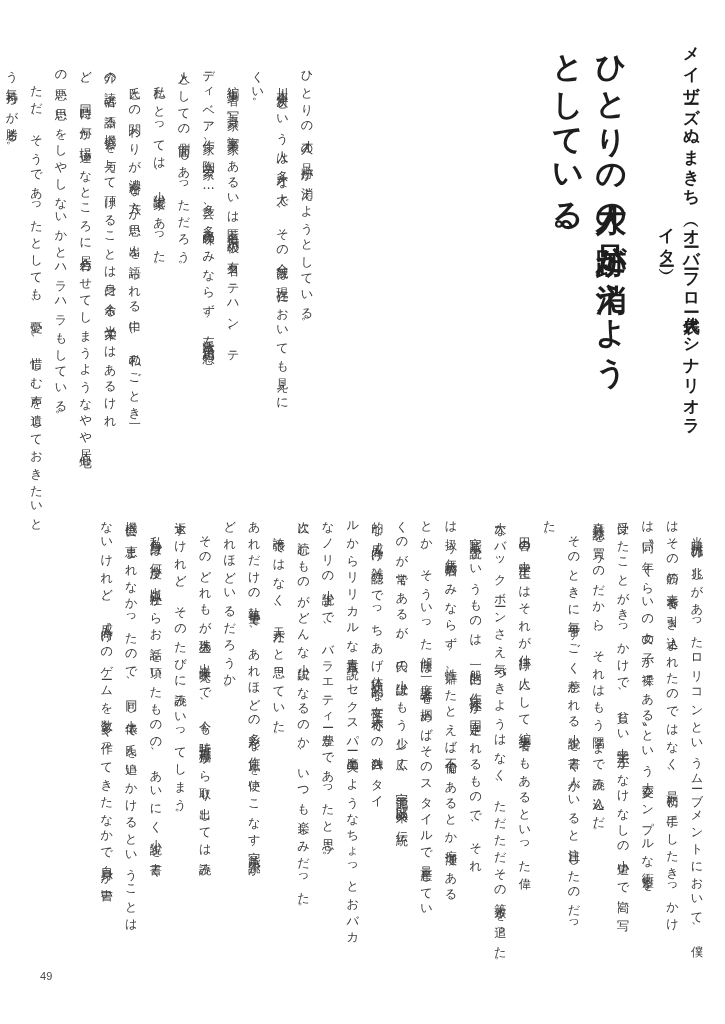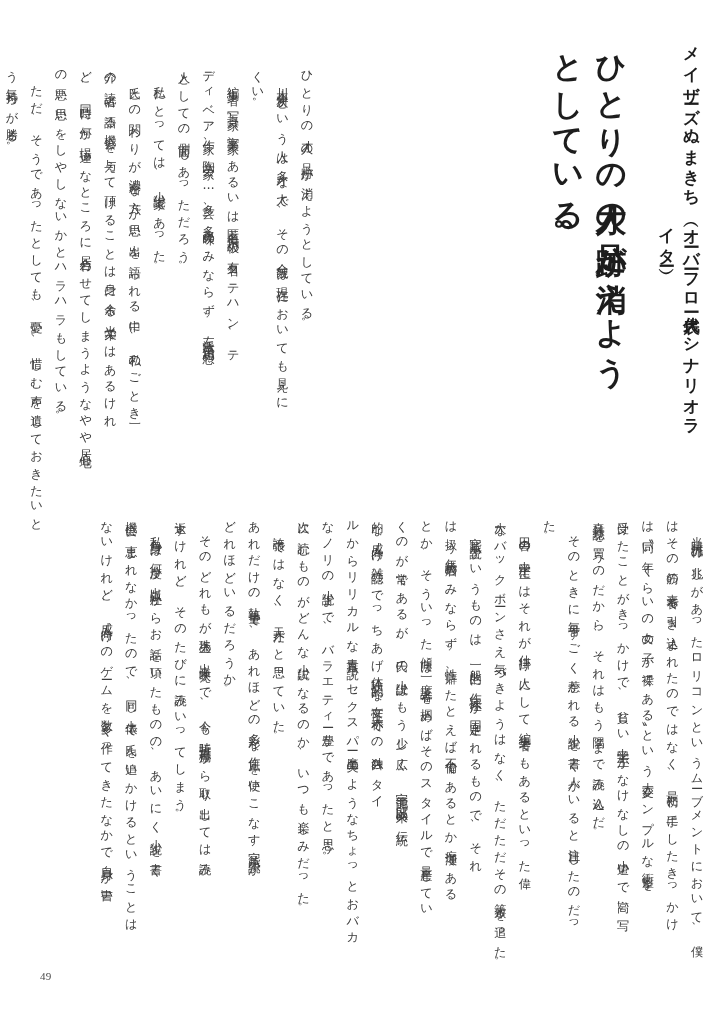--- a/index.html
+++ b/index.html
@@ -128,21 +128,21 @@
     right: 22px;
     height: 414px;
   }
   #body-block-lower .body-col { height: 414px; }
 
   
   #folio {
     position: absolute;
     left: 40px;
     bottom: 42px;
-    font-family: Liberation Serif, serif;
+    font-family: Liberation Sans, sans-serif;
     font-size: 11px;
     color: #4a4a4a;
     letter-spacing: 0.02em;
   }
 </style>
 </head>
 <body>
 
 <div id="page">
 

